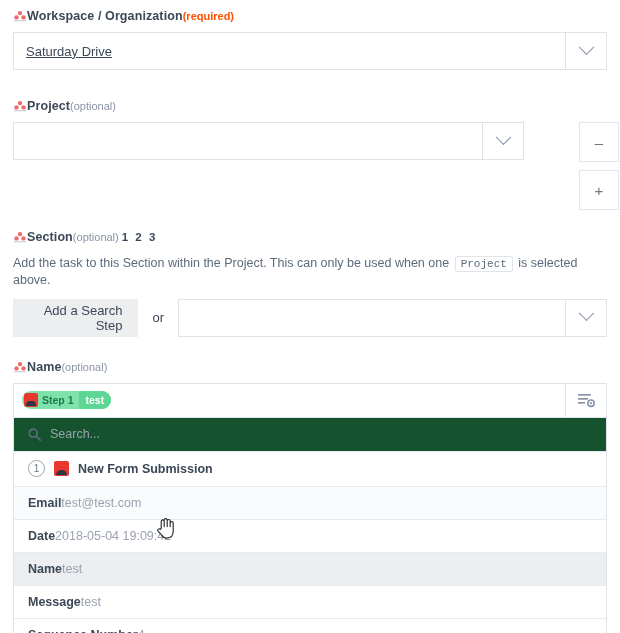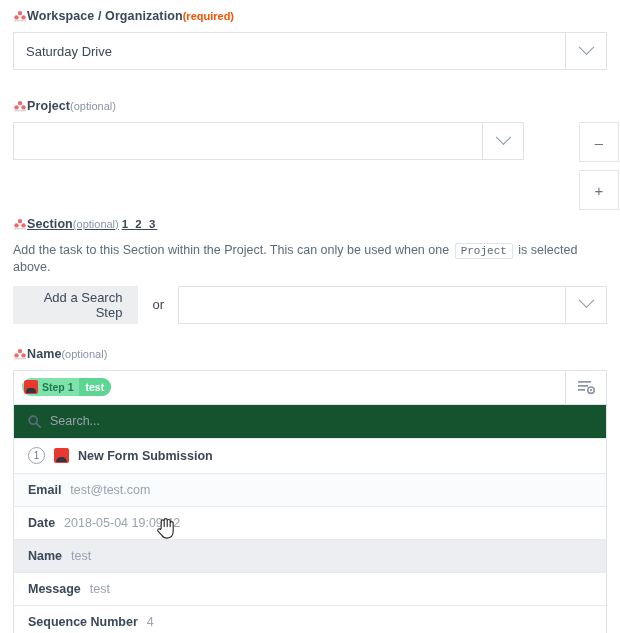--- a/index.html
+++ b/index.html
@@ -110,21 +110,21 @@
   }
   .app-sq { width: 15px; height: 15px; background: #e8382f; border-radius: 2px; position: relative; flex: 0 0 15px; }
   .app-sq::after {
     content:""; position:absolute; left:2px; right:2px; bottom:1px; height:5px;
     background:#2f3542; border-radius:5px 5px 0 0;
   }
   .dd-head-title { font-size: 12.5px; font-weight: bold; color: #3c4858; }
   .dd-row {
     height: 33px; display: flex; align-items: center;
     padding: 0 14px; border-bottom: 1px solid #e8ebee; background: #fafbfc;
-    gap: 9px; position: relative;
+    position: relative;
   }
   .dd-row.alt { background: #ffffff; }
   .dd-row.hover { background: #eceef1; }
   .dd-key { font-size: 12.5px; font-weight: bold; color: #3c4858; }
   .dd-val { font-size: 12.5px; color: #9aa3af; }
 
   .cursor { position: absolute; pointer-events: none; }
 </style>
 </head>
 <body>
@@ -138,21 +138,21 @@
         <circle cx="3.5" cy="8.4" r="2.2" fill="#f06a6a"></circle>
         <circle cx="10.5" cy="8.4" r="2.2" fill="#f06a6a"></circle>
         <rect x="1" y="11.2" width="12" height="1.1" fill="#c9ced6"></rect>
       </svg>
     </span>
     <span class="label-text">Workspace / Organization</span>
     <span class="label-req">(required)</span>
   </div>
 
   <div class="input-wrap" style="margin-top:6px;">
-    <div class="input-box" style="width:553px;">Saturday Drive</div>
+    <div class="input-box" style="width:553px;text-decoration:underline;">Saturday Drive</div>
     <div class="caret-box">
       <span class="caret"></span>
     </div>
   </div>
 
   <div class="label-row" style="margin-top:26px;">
     <span class="asana-icon">
       <svg viewBox="0 0 14 14" width="14" height="14">
         <circle cx="7" cy="4.1" r="2.2" fill="#f06a6a"></circle>
         <circle cx="3.5" cy="8.4" r="2.2" fill="#f06a6a"></circle>
@@ -170,21 +170,21 @@
       <div class="caret-box">
         <span class="caret"></span>
       </div>
     </div>
     <div style="margin-left:55px; display:flex; flex-direction:column; gap:8px;">
       <div class="sq-btn">–</div>
       <div class="sq-btn">+</div>
     </div>
   </div>
 
-  <div class="label-row" style="margin-top:4px;text-decoration:underline;">
+  <div class="label-row" style="margin-top:17px;">
     <span class="asana-icon">
       <svg viewBox="0 0 14 14" width="14" height="14">
         <circle cx="7" cy="4.1" r="2.2" fill="#f06a6a"></circle>
         <circle cx="3.5" cy="8.4" r="2.2" fill="#f06a6a"></circle>
         <circle cx="10.5" cy="8.4" r="2.2" fill="#f06a6a"></circle>
         <rect x="1" y="11.2" width="12" height="1.1" fill="#c9ced6"></rect>
       </svg>
     </span>
     <span class="label-text">Section</span>
     <span class="label-opt">(optional)</span>

